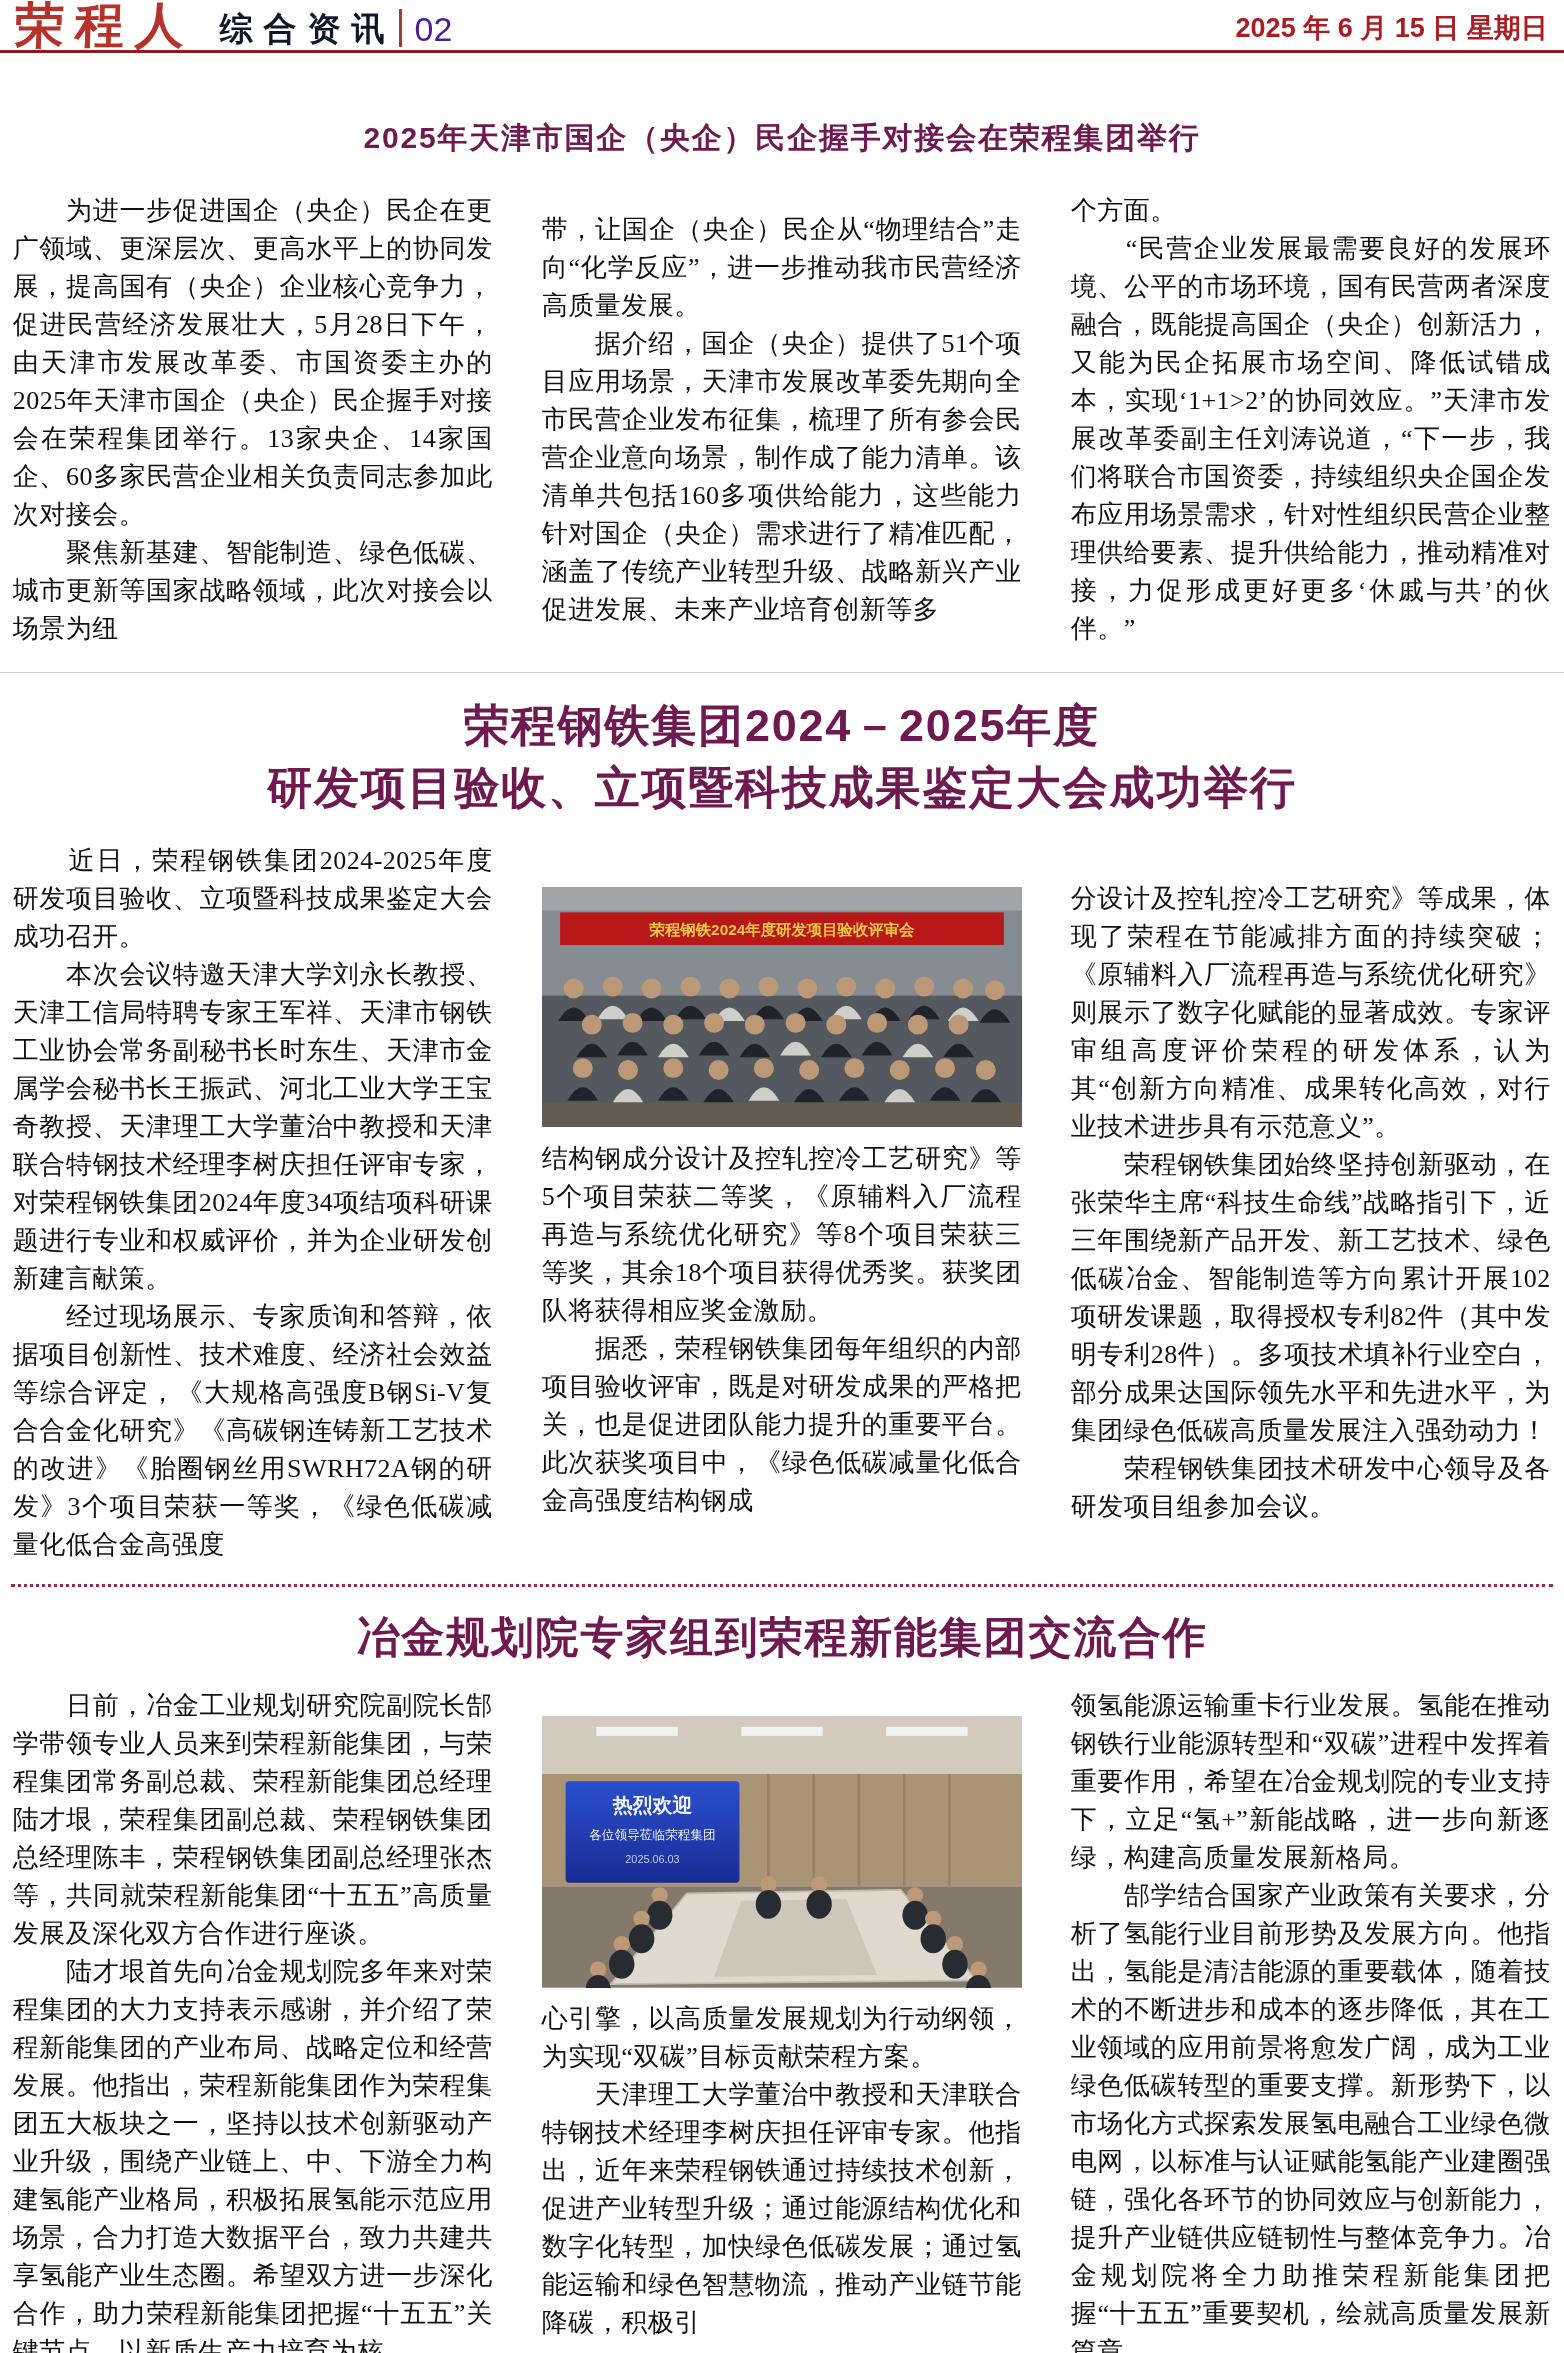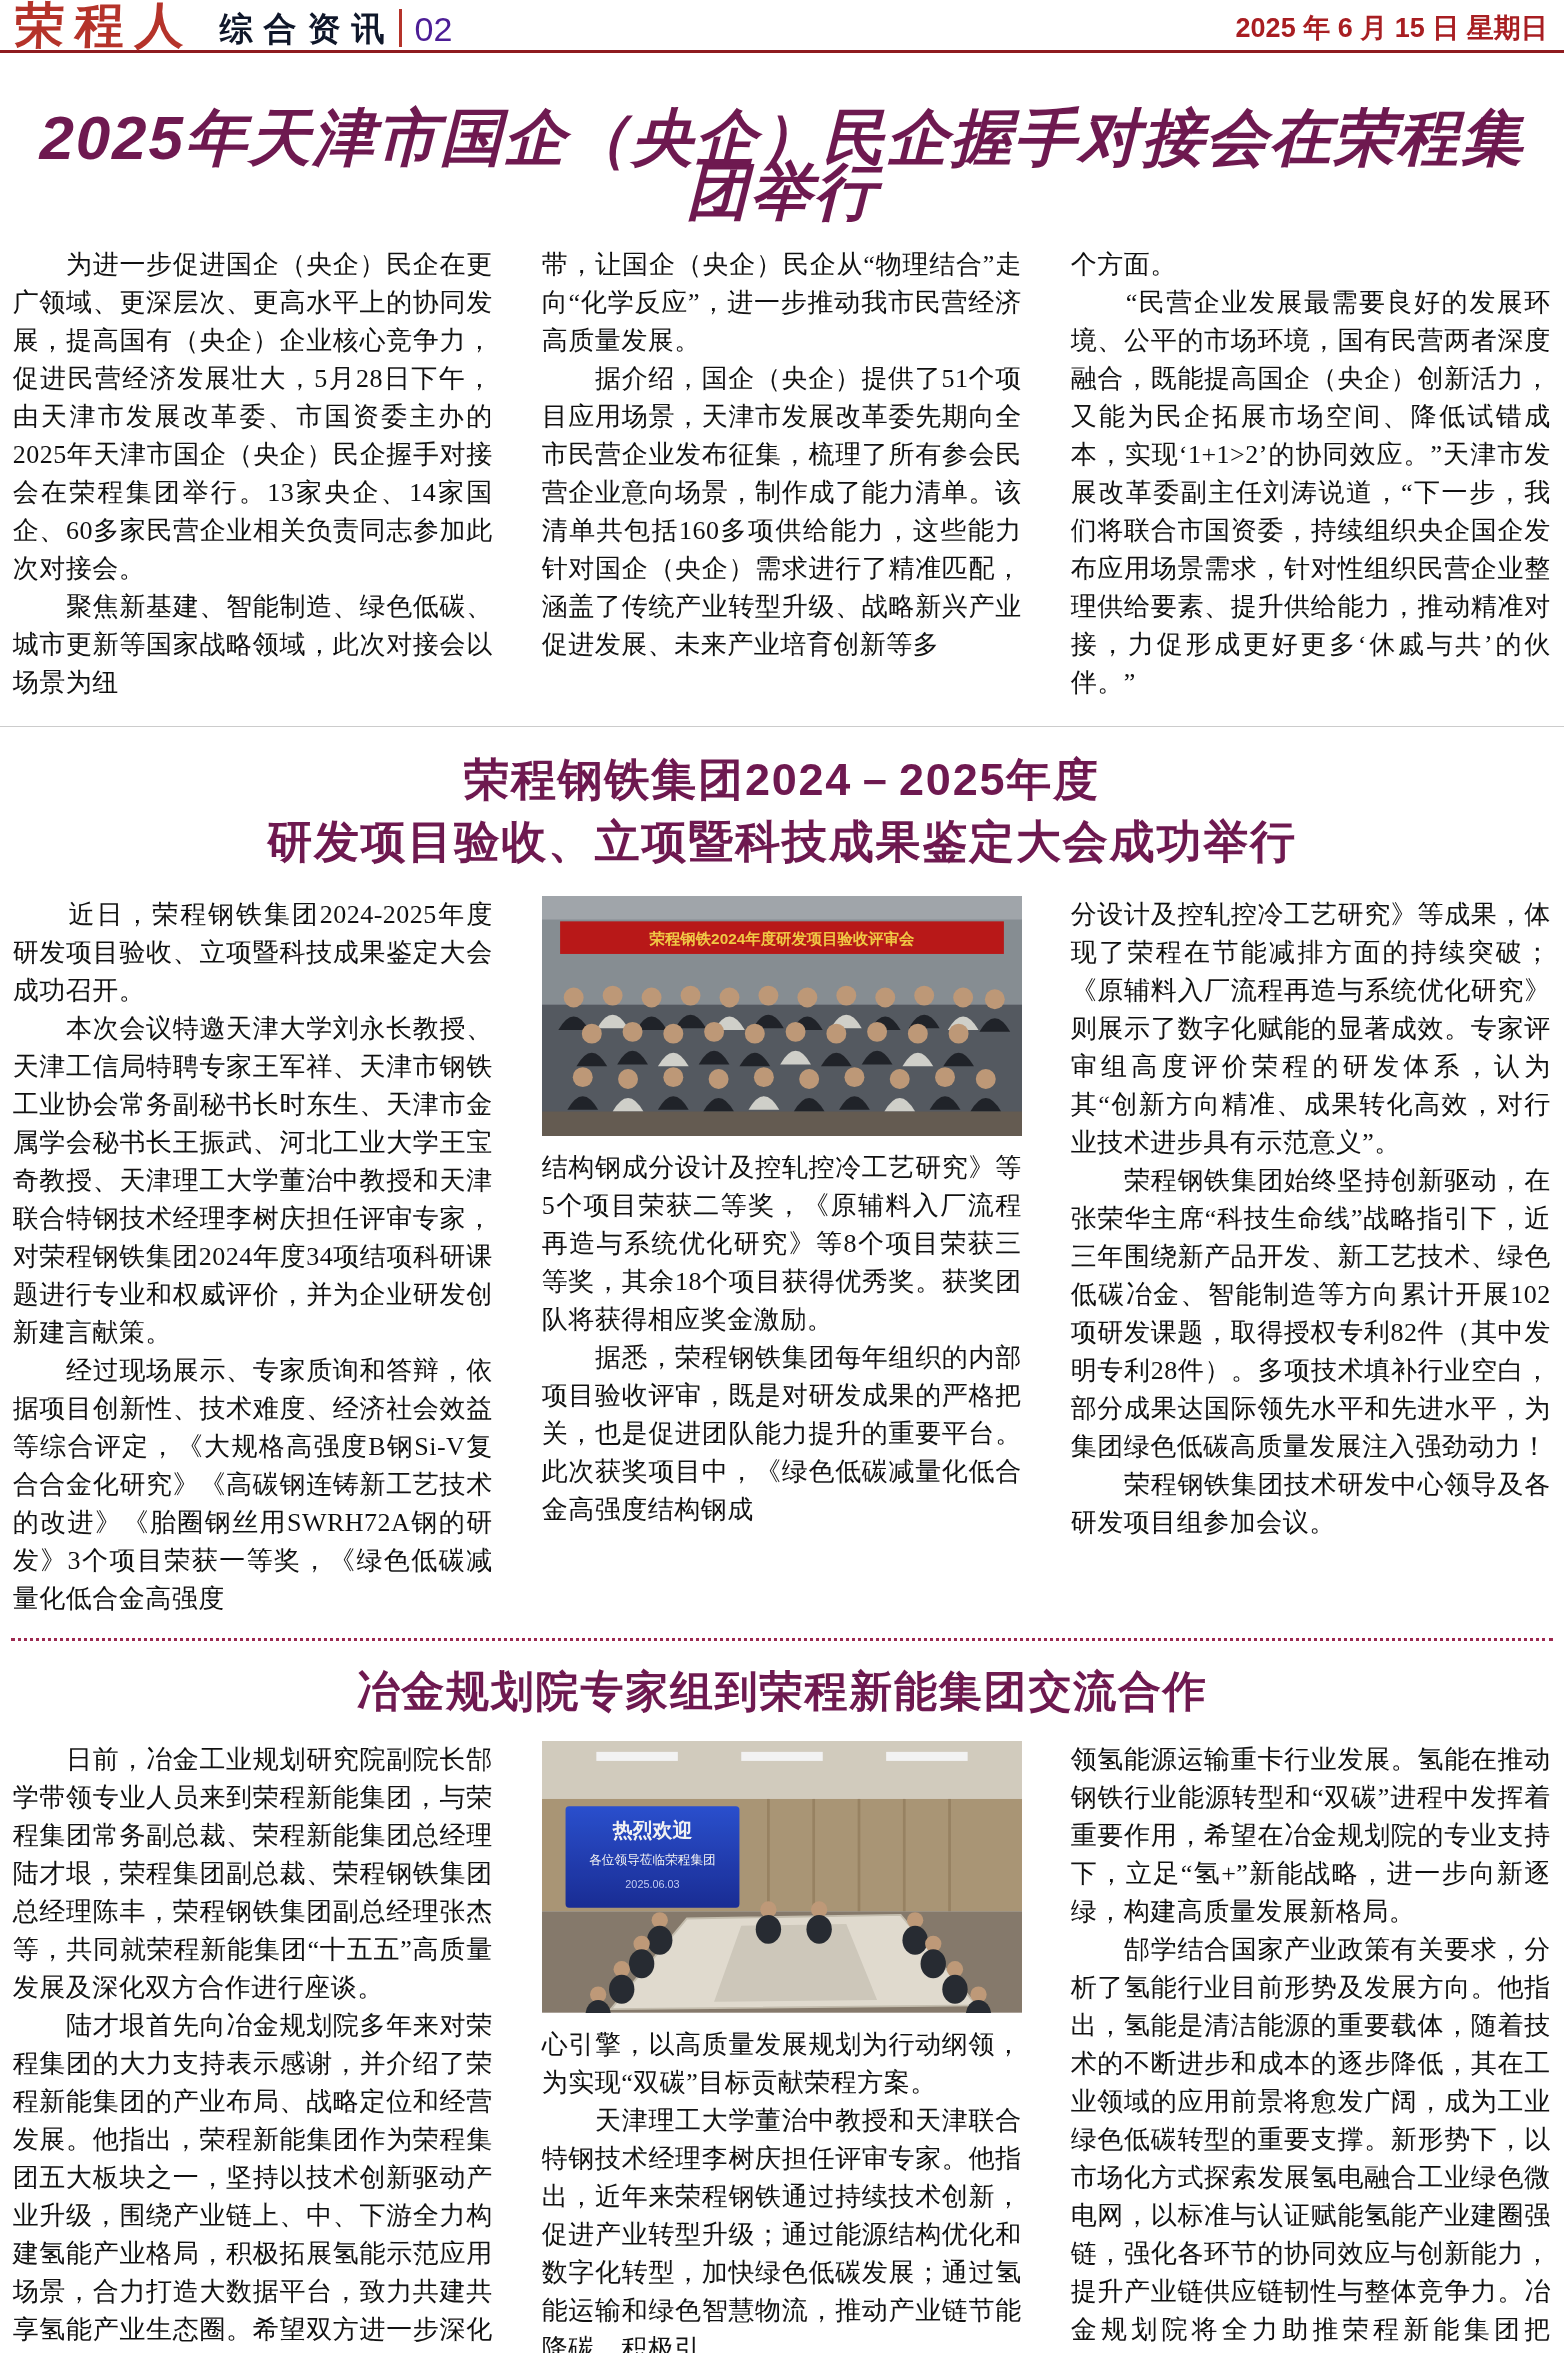--- a/index.html
+++ b/index.html
@@ -22,25 +22,25 @@
   .mast-date{
     margin-left:auto;font-family:"Liberation Sans",sans-serif;font-weight:bold;
     font-size:27px;line-height:33px;color:#a81e22;white-space:nowrap;padding-bottom:1.8px;
   }
   .mast-rule{height:3.6px;background:#8e1b1f;margin-top:2.7px;}
   
   h1.headline{
     text-align:center;color:#6e1950;font-family:"Liberation Sans",sans-serif;
     font-weight:bold;letter-spacing:1.8px;
   }
-  #article-1 h1{font-size:62px;line-height:54px;margin:58px 12.7px 27px;font-style:italic;}
+  #article-1 h1{font-size:30px;line-height:54px;margin:58px 12.7px 27px;}
   #article-2 h1{font-size:45px;line-height:62px;margin:22px 12.7px 23.5px;}
   #article-3 h1{font-size:43px;line-height:53px;margin:23.5px 12.7px 23.5px;}
   
-  .cols{display:flex;gap:49px;padding:0 12.7px;}
+  .cols{display:flex;gap:49px;padding:0 12.7px;align-items:center;}
   .col{width:480px;flex:none;}
   .col p{
     margin:0;font-size:26px;line-height:38px;letter-spacing:0.5px;
     text-align:justify;text-justify:inter-ideograph;
   }
   
   .thin-rule{border-top:1.8px solid #cccccc;margin:23.5px 0 0;}
   .dotted-rule{border-top:3.6px dotted #9c2950;margin:20px 11px 0;}
   
   figure.photo{margin:0 0 12.7px;width:430px;}

